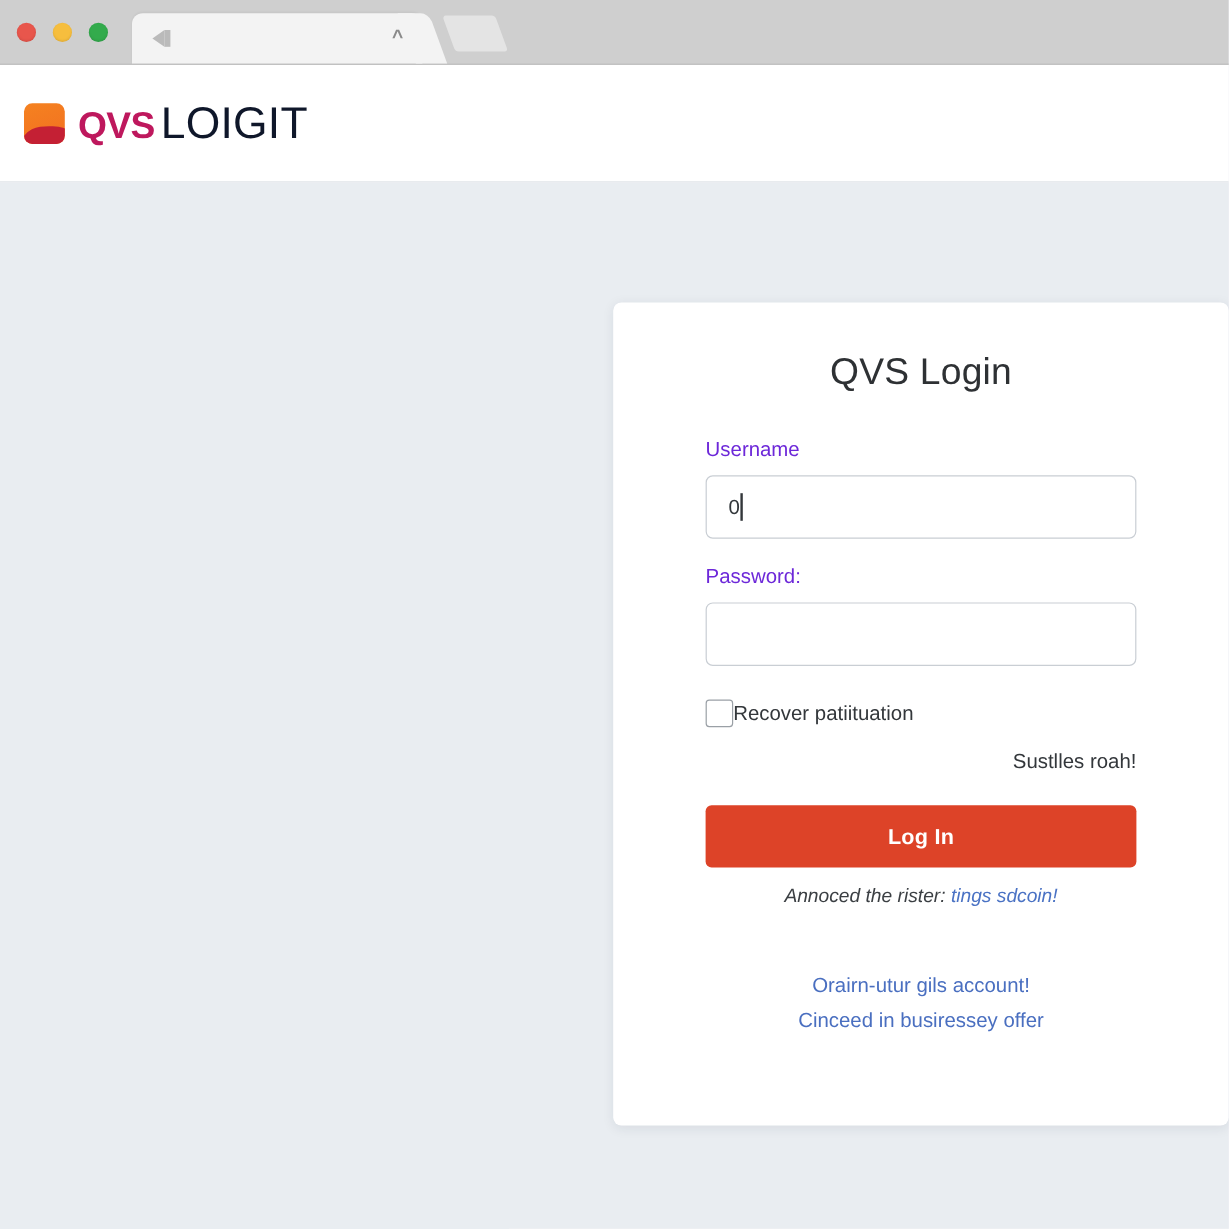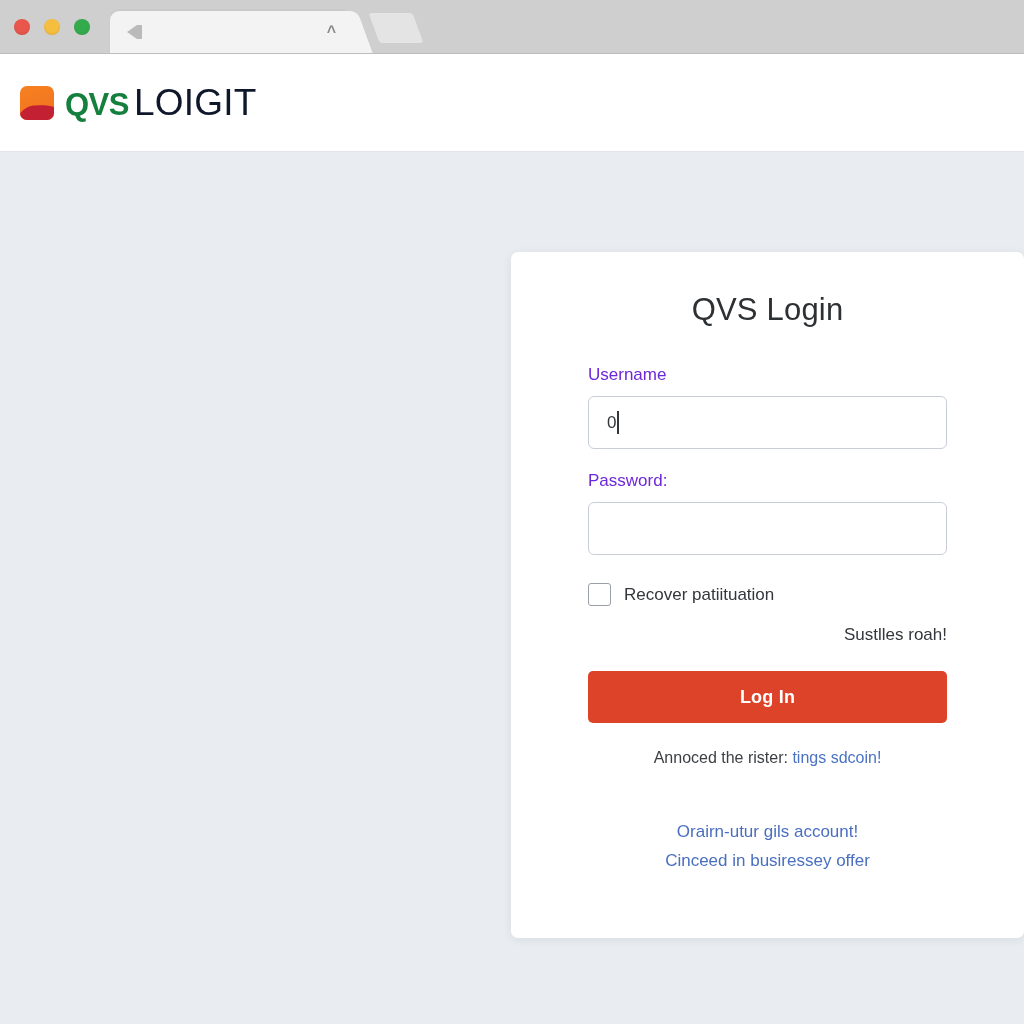--- a/index.html
+++ b/index.html
@@ -169,21 +169,21 @@
   }
 
   .brand-text {
     display: flex;
     align-items: baseline;
     gap: 5px;
   }
   .brand-bold {
     font-size: 31px;
     font-weight: bold;
-    color: #15803d;
+    color: #be185d;
     letter-spacing: -0.5px;
   }
   .brand-light {
     font-size: 37px;
     font-weight: normal;
     color: #0f172a;
     letter-spacing: 0.2px;
   }
 
   
@@ -246,21 +246,20 @@
     left: 29px;
     top: 15px;
     width: 1.6px;
     height: 23px;
     background: #33373b;
   }
 
   .checkbox-row {
     display: flex;
     align-items: center;
-    gap: 13px;
     margin-top: 28px;
   }
   .checkbox {
     width: 23px;
     height: 23px;
     border: 1.6px solid #9aa0a6;
     border-radius: 3px;
     background: #fff;
     flex: 0 0 23px;
   }
@@ -289,21 +288,22 @@
     border: none;
     border-radius: 5px;
     cursor: pointer;
     letter-spacing: 0.2px;
   }
 
   .inline-note {
     text-align: center;
     font-size: 16px;
     color: #3b3f43;
-    margin-top: 26px;
+    margin-top: 16px;
+    font-style: italic;
   }
   .inline-note .lnk { color: #4a72c4; }
 
   .link-block {
     margin-top: 55px;
     text-align: center;
   }
   .link-block a {
     display: block;
     font-size: 17px;

